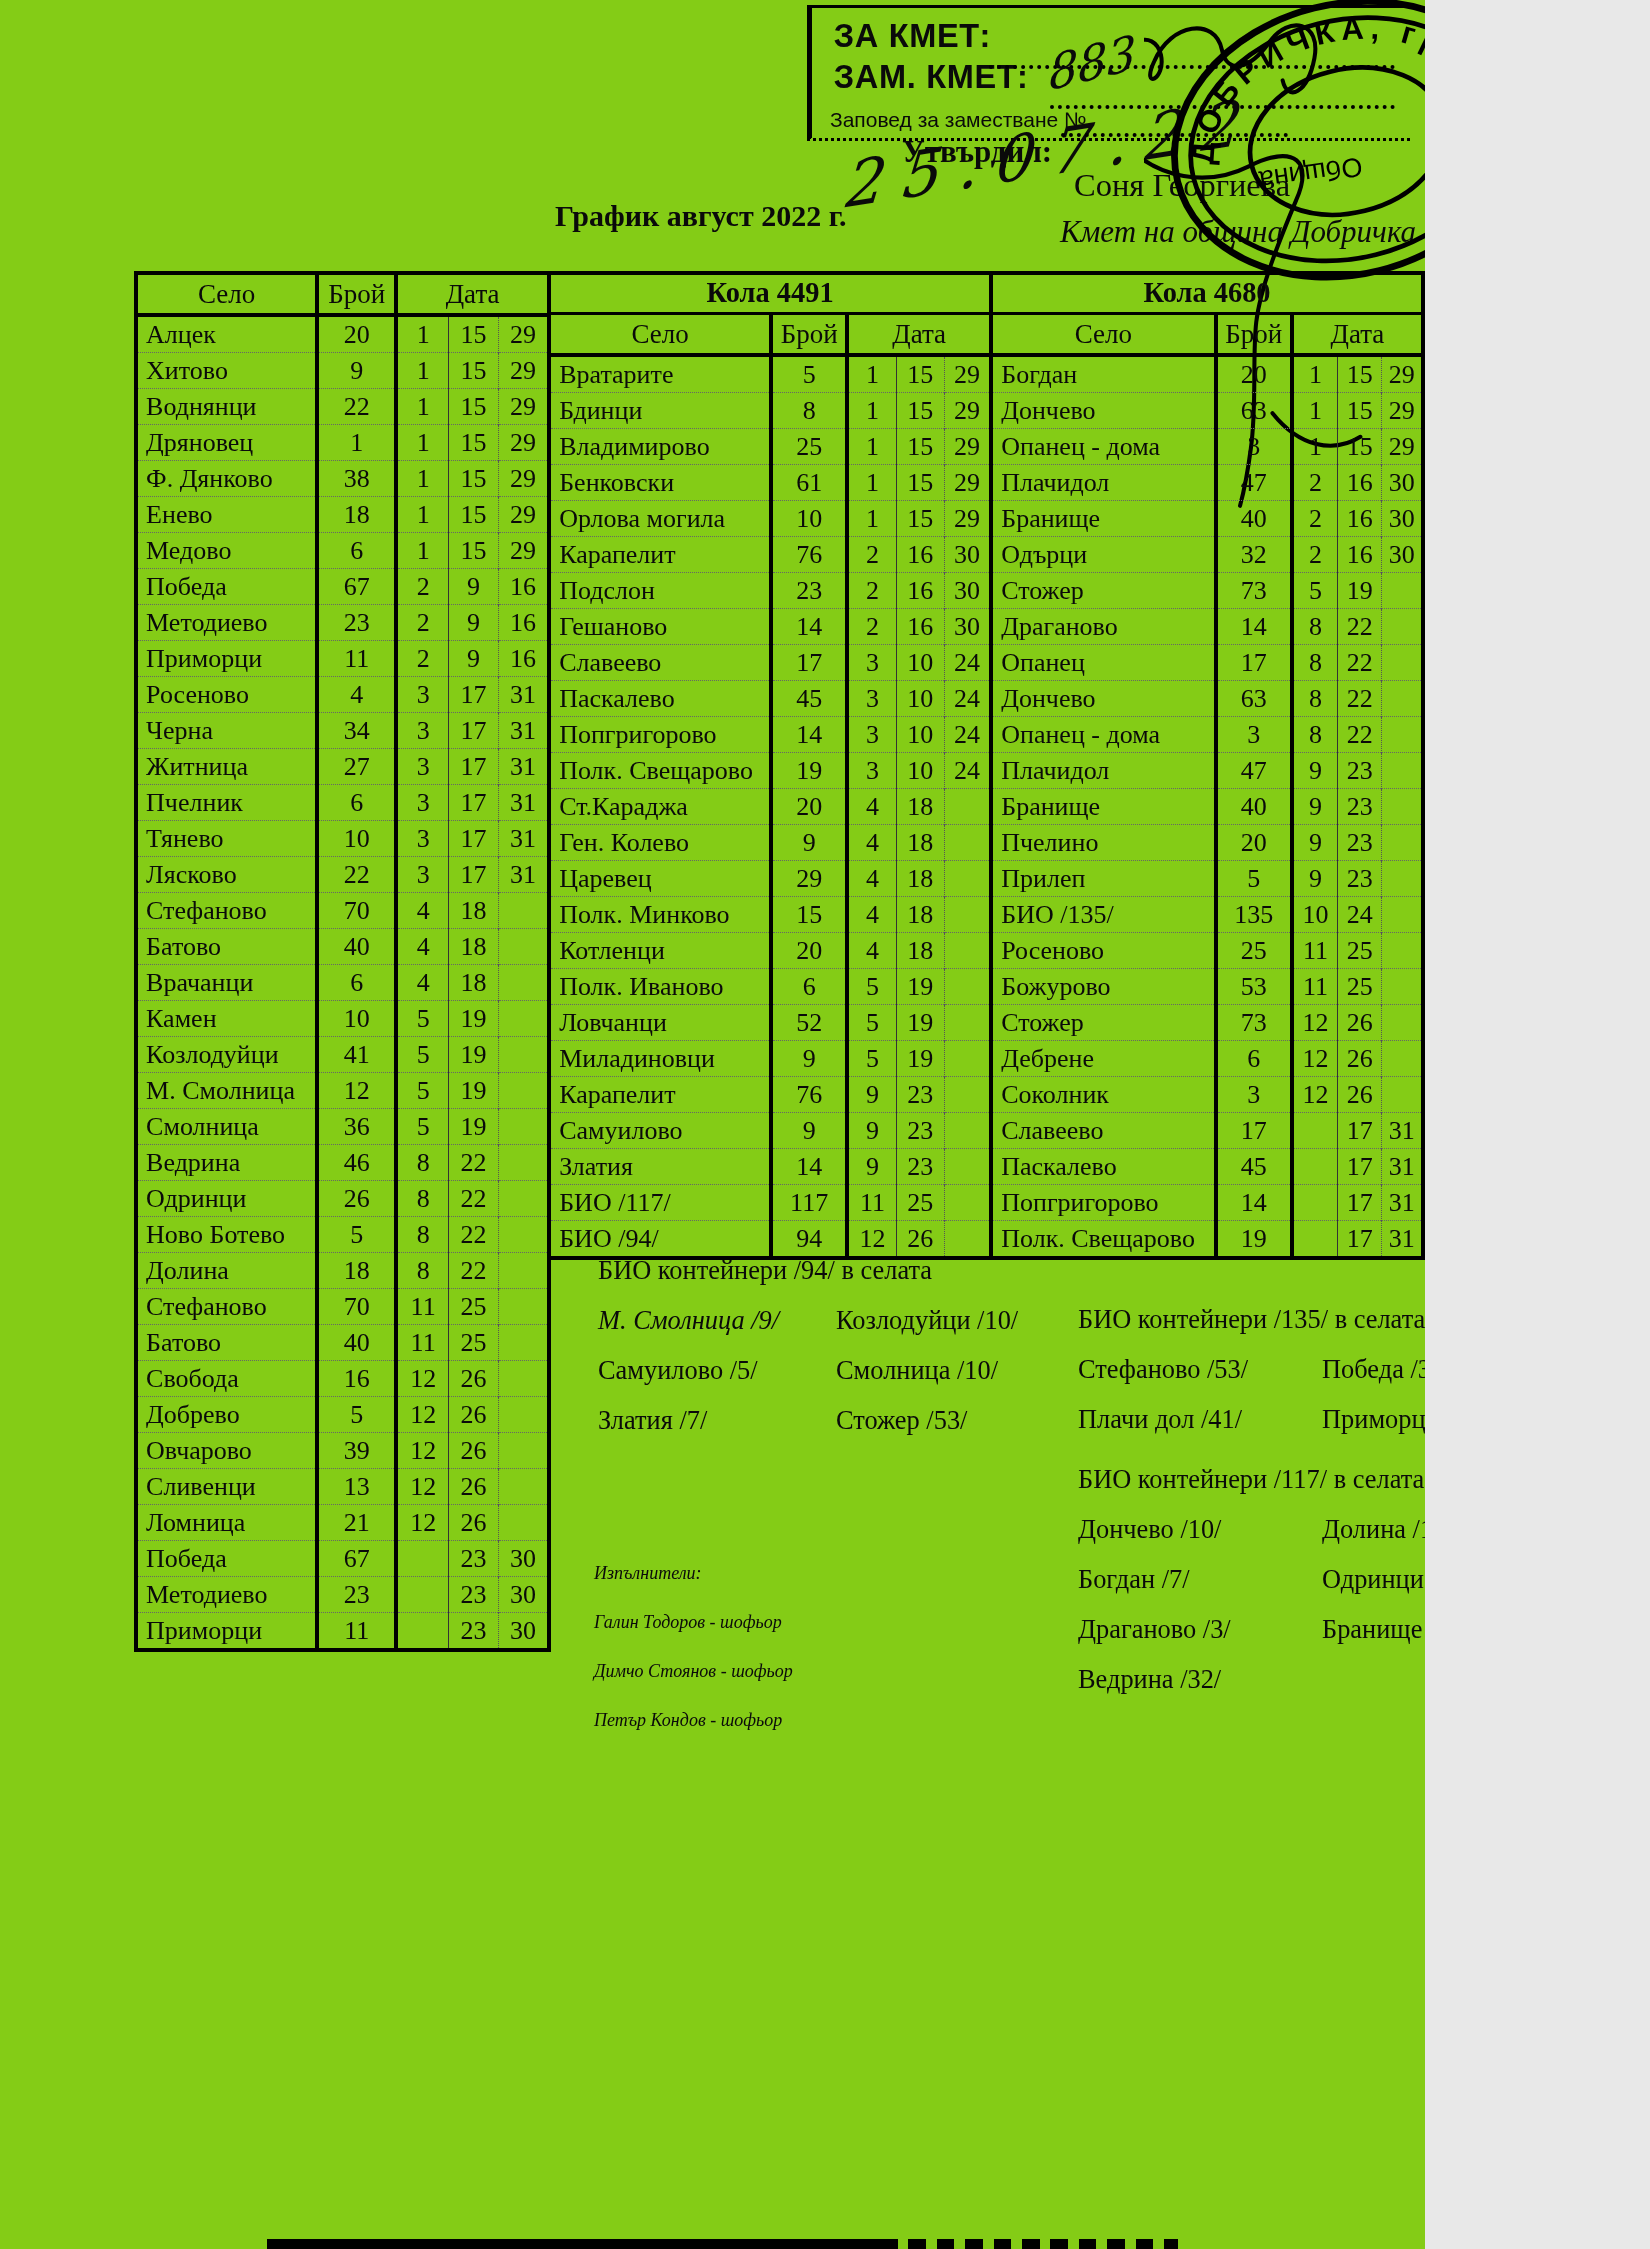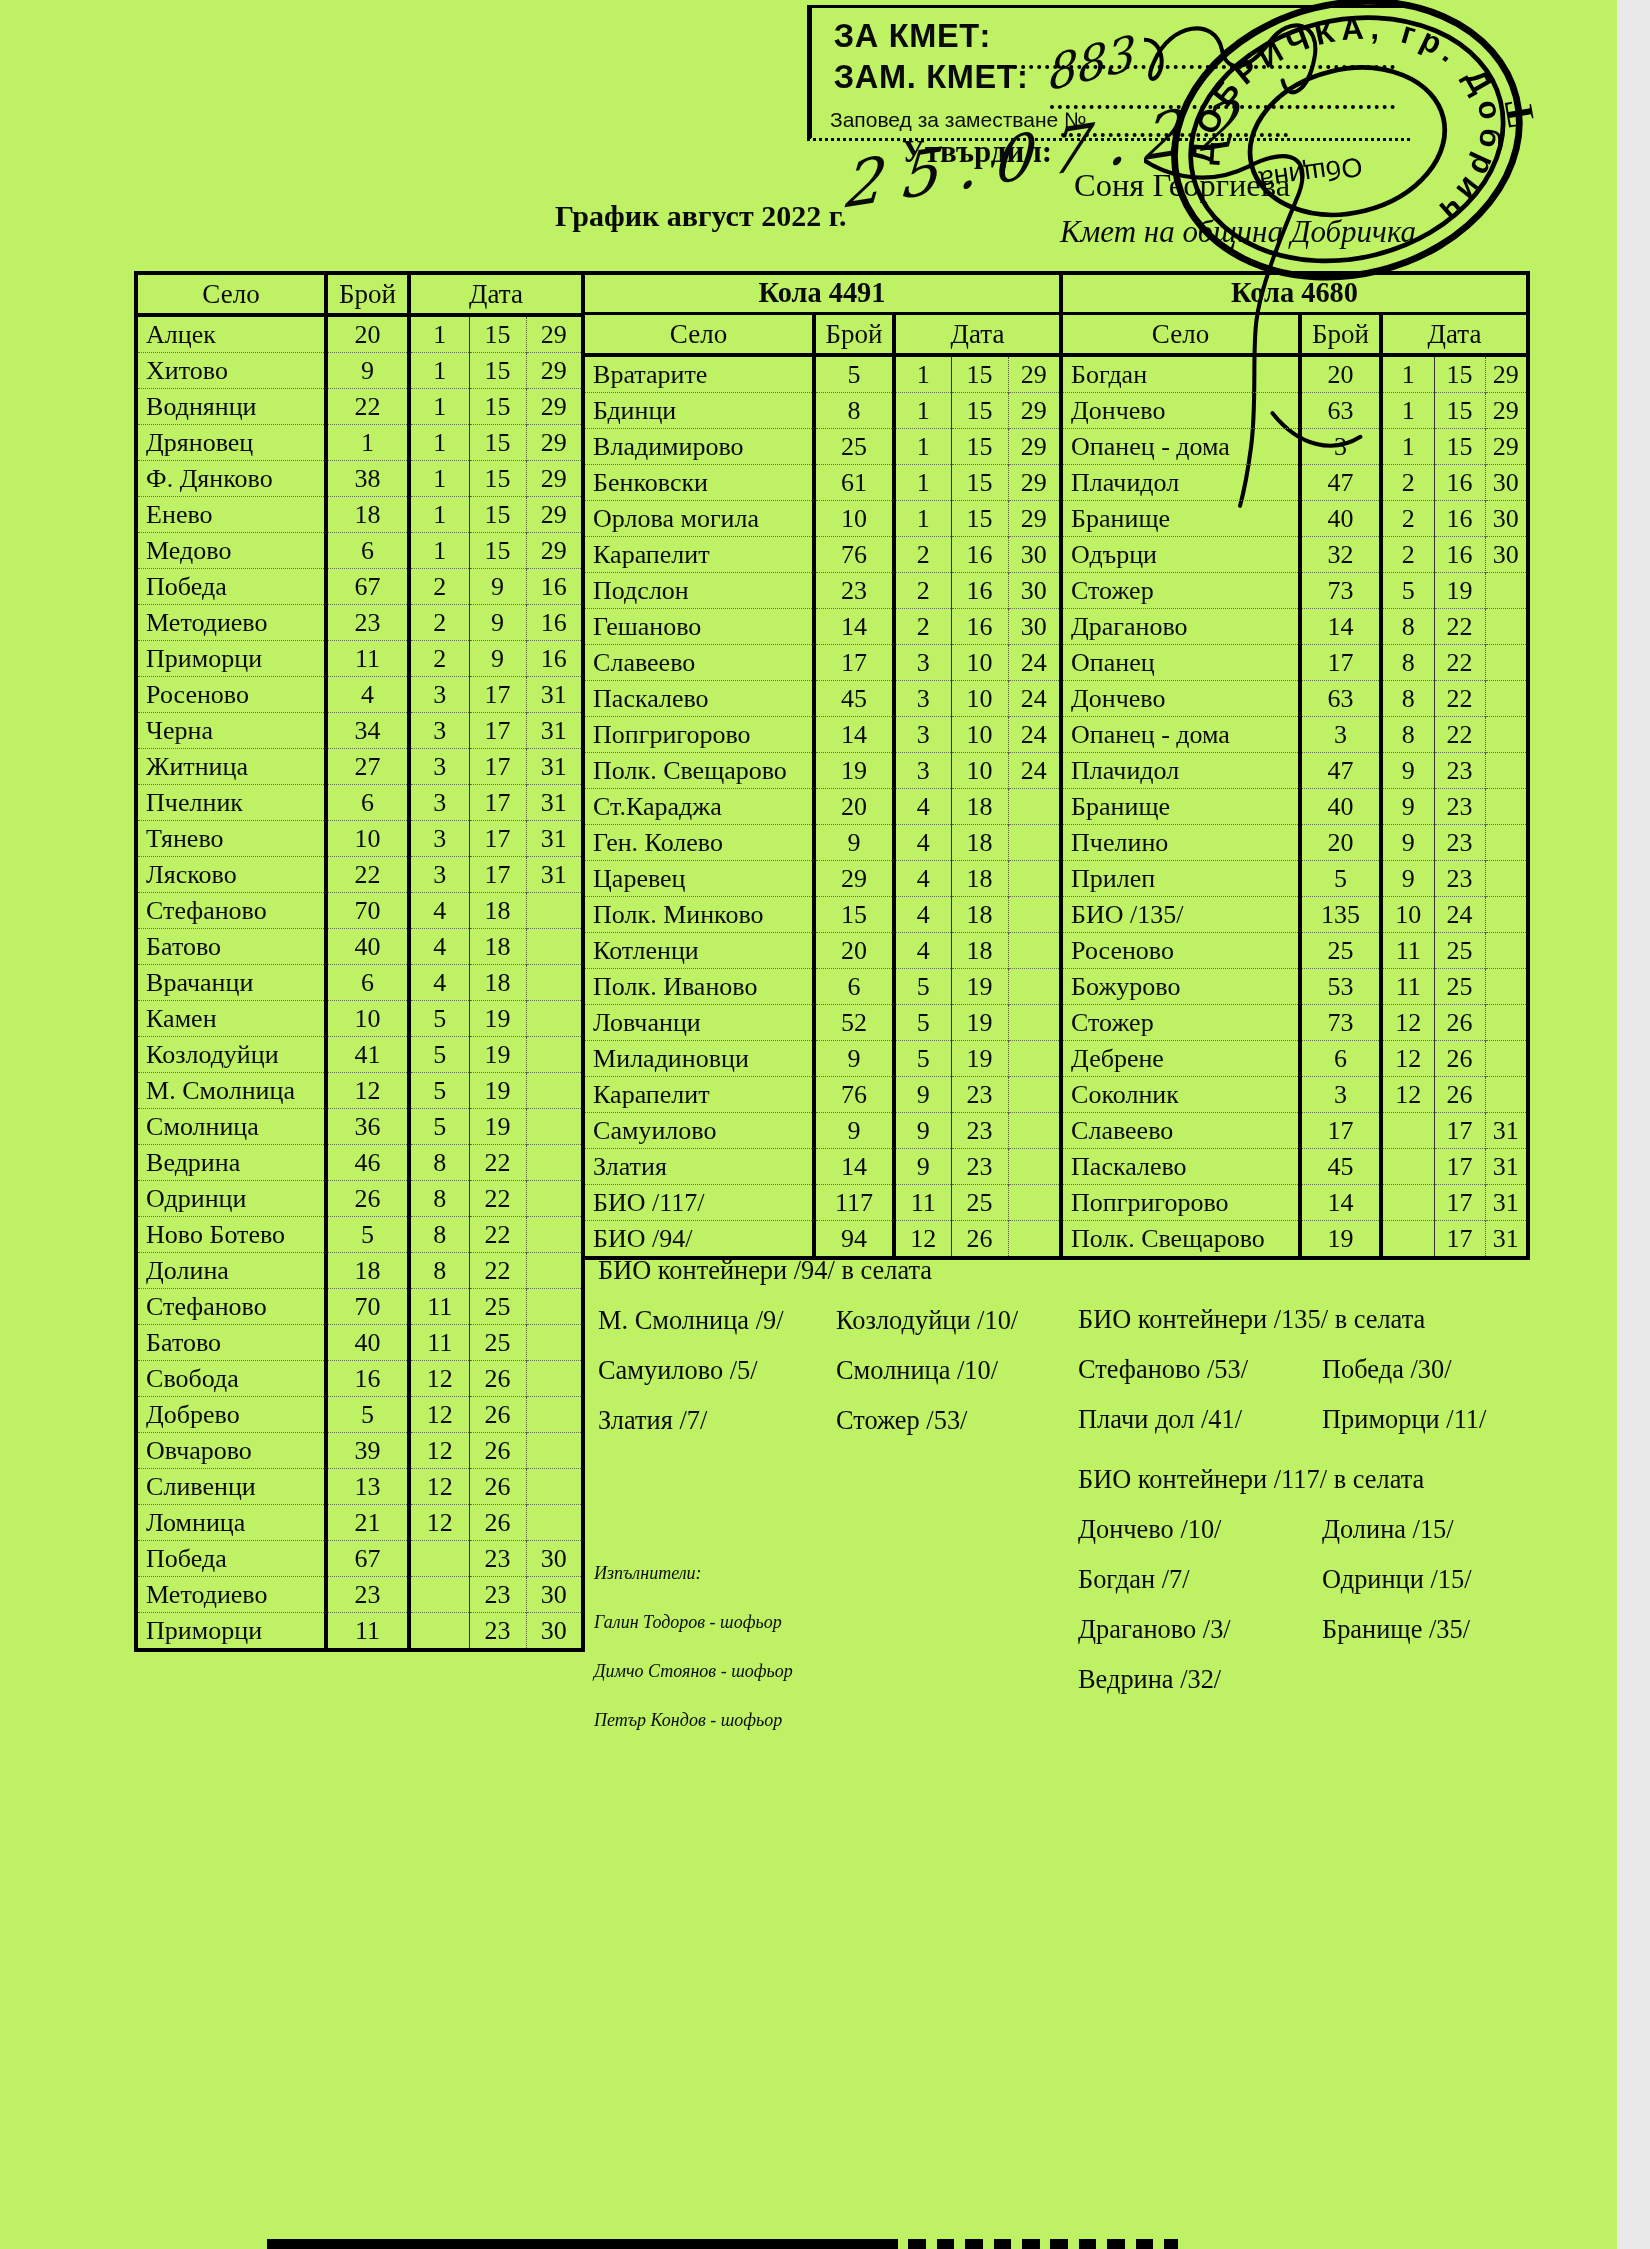--- a/index.html
+++ b/index.html
@@ -1,16 +1,16 @@
 <!DOCTYPE html>
 <html style="font-size:10.8px"><head>
 <meta charset="utf-8">
 <style>
   html,body{margin:0;padding:0;background:#e8e8e8;}
-  .page{position:relative;width:1617px;height:2250px;background:#bef264;overflow:hidden;
+  .page{position:relative;width:1425px;height:2250px;background:#84cc16;overflow:hidden;
         font-family:"Liberation Serif",serif;color:#0a0a0a;}
   
   .approval-box{position:absolute;left:807px;top:5.4px;width:598px;height:130px;
     border-top:3.4px solid #000;border-left:5.4px solid #000;border-bottom:3.4px dotted #000;}
   .za-kmet{position:absolute;left:21.7px;top:9.5px;font-family:"Liberation Sans",sans-serif;
     font-weight:bold;font-size:32.5px;letter-spacing:0.7px;}
   .zam-kmet{position:absolute;left:21.7px;top:51px;font-family:"Liberation Sans",sans-serif;
     font-weight:bold;font-size:32.5px;letter-spacing:0.7px;}
   .dot-line{position:absolute;border-bottom:4.1px dotted #000;}
   .zapoved{position:absolute;left:18px;top:100px;font-family:"Liberation Sans",sans-serif;
@@ -775,21 +775,21 @@
               <td class="c-d3">31</td>
             </tr>
           </tbody>
         </table>
       </div>
   </div>
 
   <div class="notes" style="left:598px;top:1245px">
       <div class="note-title">БИО контейнери /94/ в селата</div>
       <div class="note-row">
-        <span class="note-c1" style="width: 238px;">М. Смолница /9/</span>
+        <span class="note-c1" style="width: 238px; font-style: italic;">М. Смолница /9/</span>
         <span>Козлодуйци /10/</span>
       </div>
       <div class="note-row">
         <span class="note-c1" style="width: 238px;">Самуилово /5/</span>
         <span>Смолница /10/</span>
       </div>
       <div class="note-row">
         <span class="note-c1" style="width: 238px;">Златия /7/</span>
         <span>Стожер /53/</span>
       </div>

